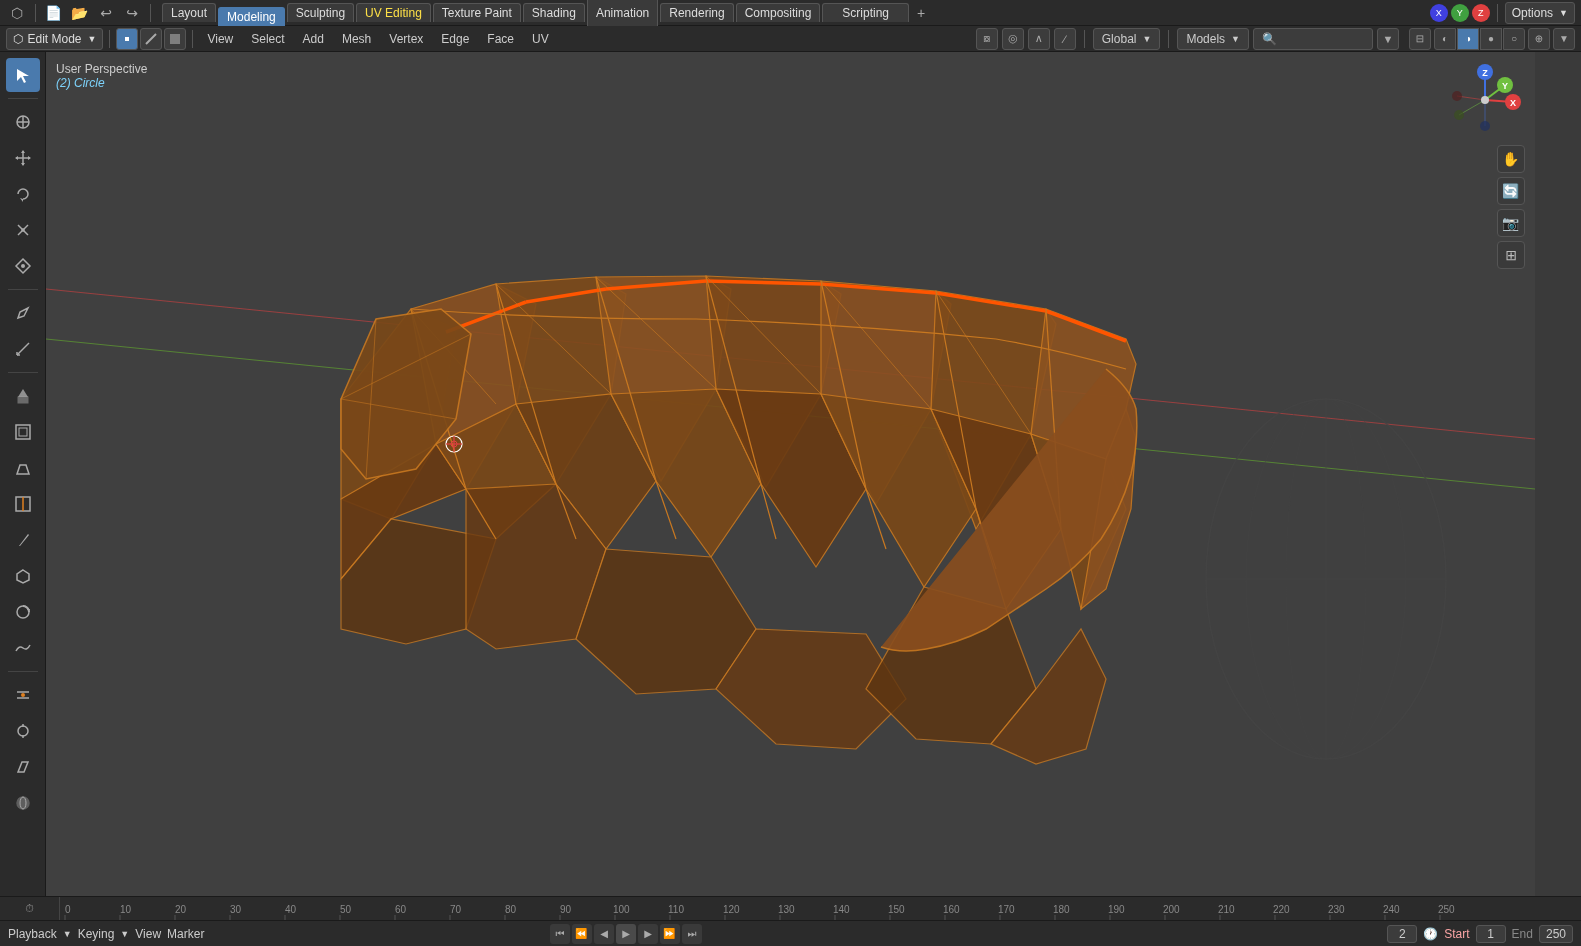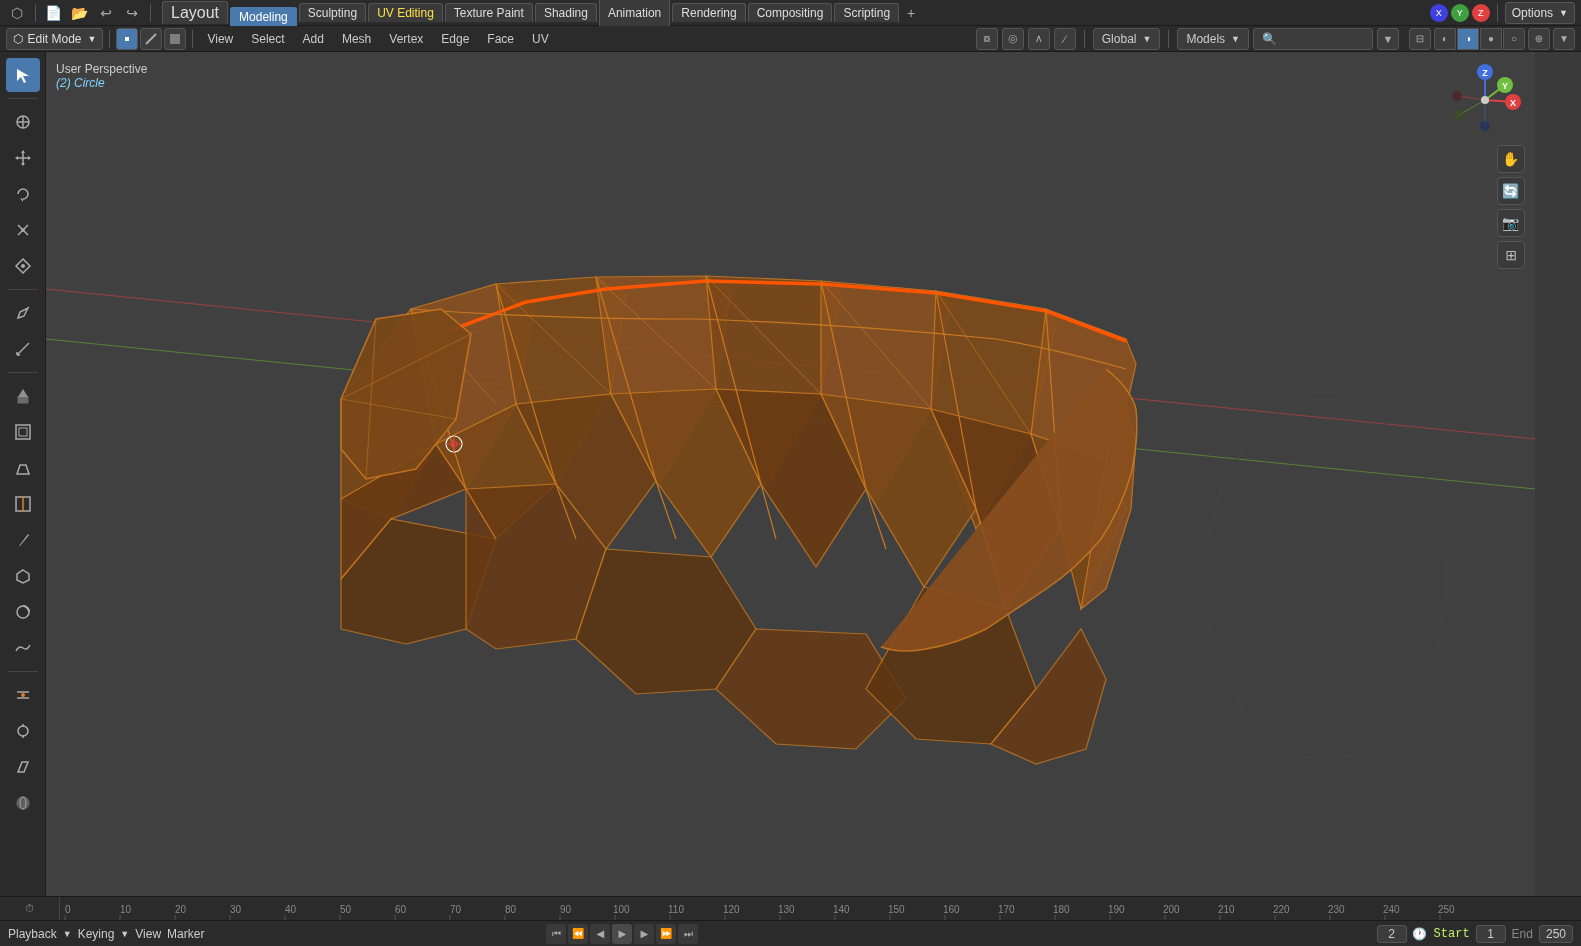--- a/index.html
+++ b/index.html
@@ -283,30 +283,30 @@
 <div id="top-bar">
   <div class="top-bar-icon">⬡</div>
   <div class="top-bar-separator"></div>
   <div class="top-bar-icon">📄</div>
   <div class="top-bar-icon">📂</div>
   <div class="top-bar-icon">↩</div>
   <div class="top-bar-icon">↪</div>
   <div class="top-bar-separator"></div>
 
   <div style="flex:1; display:flex; align-items:center; gap:2px; padding-left: 4px;">
-    <div style="padding: 2px 8px; background:#3a3a3a; border-radius:3px 3px 0 0; border: 1px solid #555; border-bottom:none; color:#ddd; font-size:16px; cursor:pointer;">Layout</div>
+    <div style="padding: 2px 8px; background:#3a3a3a; border-radius:3px 3px 0 0; border: 1px solid #555; border-bottom:none; color:#ddd; font-size:12px; cursor:pointer;">Layout</div>
     <div style="padding: 2px 8px; background:#4a7aad; border-radius:3px 3px 0 0; border: 1px solid #4a7aad; border-bottom:none; color:#fff; font-size:12px; cursor:pointer;margin-top:8px;">Modeling</div>
     <div style="padding: 2px 8px; background:#3a3a3a; border-radius:3px 3px 0 0; border: 1px solid #555; border-bottom:none; color:#ddd; font-size:12px; cursor:pointer;">Sculpting</div>
     <div style="padding: 2px 8px; background:#3a3a3a; border-radius:3px 3px 0 0; border: 1px solid #555; border-bottom:none; color:#fde047; font-size:12px; cursor:pointer;">UV Editing</div>
     <div style="padding: 2px 8px; background:#3a3a3a; border-radius:3px 3px 0 0; border: 1px solid #555; border-bottom:none; color:#ddd; font-size:12px; cursor:pointer;">Texture Paint</div>
     <div style="padding: 2px 8px; background:#3a3a3a; border-radius:3px 3px 0 0; border: 1px solid #555; border-bottom:none; color:#ddd; font-size:12px; cursor:pointer;">Shading</div>
     <div style="padding: 16px 8px; background:#3a3a3a; border-radius:3px 3px 0 0; border: 1px solid #555; border-bottom:none; color:#ddd; font-size:12px; cursor:pointer;">Animation</div>
     <div style="padding: 2px 8px; background:#3a3a3a; border-radius:3px 3px 0 0; border: 1px solid #555; border-bottom:none; color:#ddd; font-size:12px; cursor:pointer;">Rendering</div>
     <div style="padding: 2px 8px; background:#3a3a3a; border-radius:3px 3px 0 0; border: 1px solid #555; border-bottom:none; color:#ddd; font-size:12px; cursor:pointer;">Compositing</div>
-    <div style="padding: 2px 8px; background:#3a3a3a; border-radius:3px 3px 0 0; border: 1px solid #555; border-bottom:none; color:#ddd; font-size:12px; cursor:pointer;">Scripting</div>
+    <div style="padding: 2px 19px; background:#3a3a3a; border-radius:3px 3px 0 0; border: 1px solid #555; border-bottom:none; color:#ddd; font-size:12px; cursor:pointer;">Scripting</div>
     <div style="padding: 2px 6px; color:#aaa; cursor:pointer; font-size:14px;">+</div>
   </div>
 
   <div class="header-right2">
     <div style="display:flex; align-items:center; gap:3px;">
       <div style="width:18px; height:18px; border-radius:50%; background:#4040e0; display:flex;align-items:center;justify-content:center;font-size:9px;color:white;">X</div>
       <div style="width:18px; height:18px; border-radius:50%; background:#40a040; display:flex;align-items:center;justify-content:center;font-size:9px;color:white;">Y</div>
       <div style="width:18px; height:18px; border-radius:50%; background:#e04040; display:flex;align-items:center;justify-content:center;font-size:9px;color:white;">Z</div>
     </div>
     <div class="top-bar-separator"></div>
@@ -780,18 +780,18 @@
     <div class="play-btn">◀</div>
     <div class="play-btn" style="background:#4a4a4a;">▶</div>
     <div class="play-btn">▶</div>
     <div class="play-btn">⏩</div>
     <div class="play-btn">⏭</div>
   </div>
 
   <div class="frame-info">
     <div class="frame-num">2</div>
     <div style="display:flex;align-items:center;gap:3px;color:#aaa;">🕐</div>
-    <span style="color:#bef264;font-family:Liberation Mono, monospace;">Start</span>
+    <span style="color:#fca5a5;">Start</span>
     <div class="frame-num">1</div>
     <span style="color:#888;">End</span>
     <div class="frame-num">250</div>
   </div>
 </div>
 
 </body></html>

